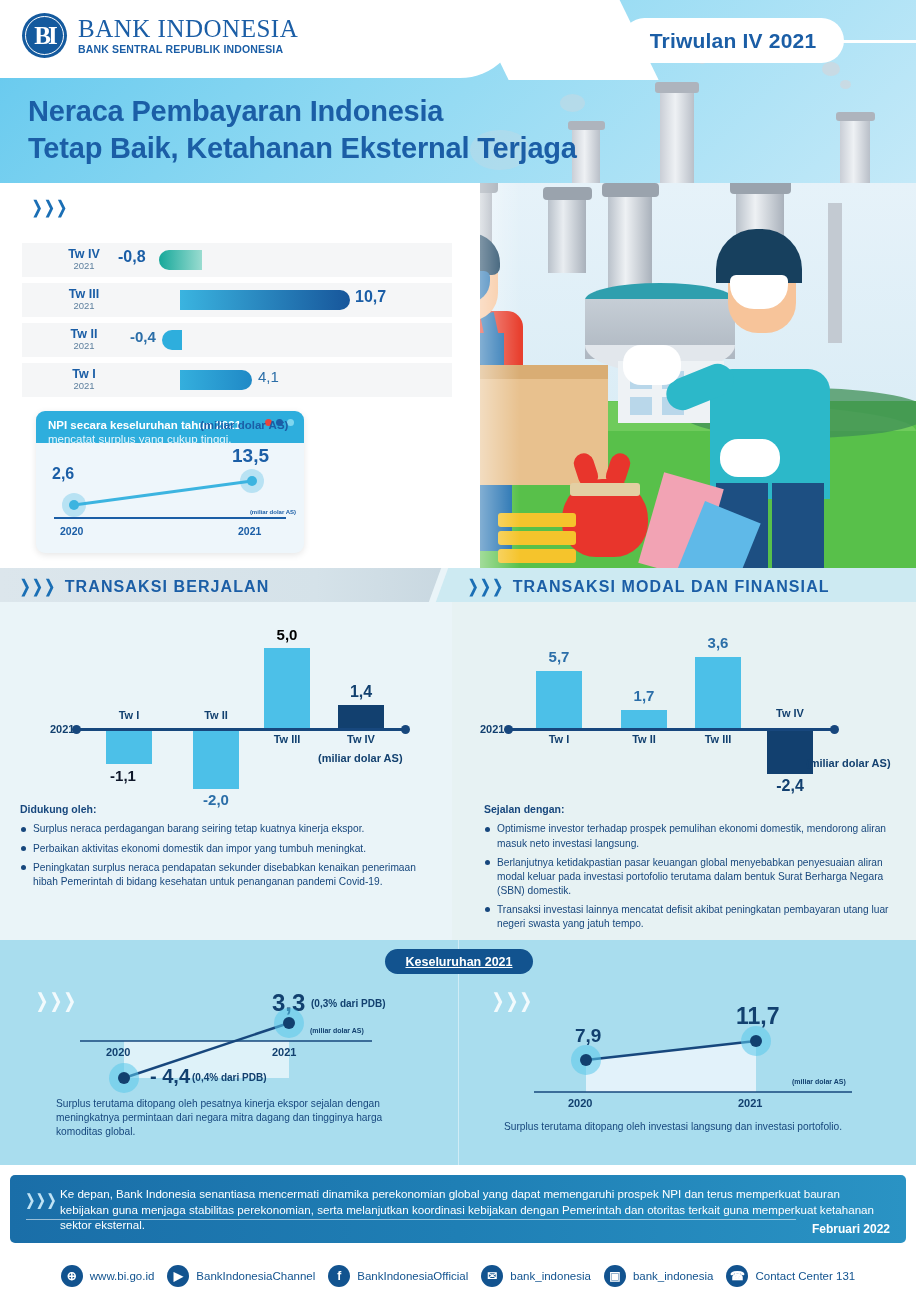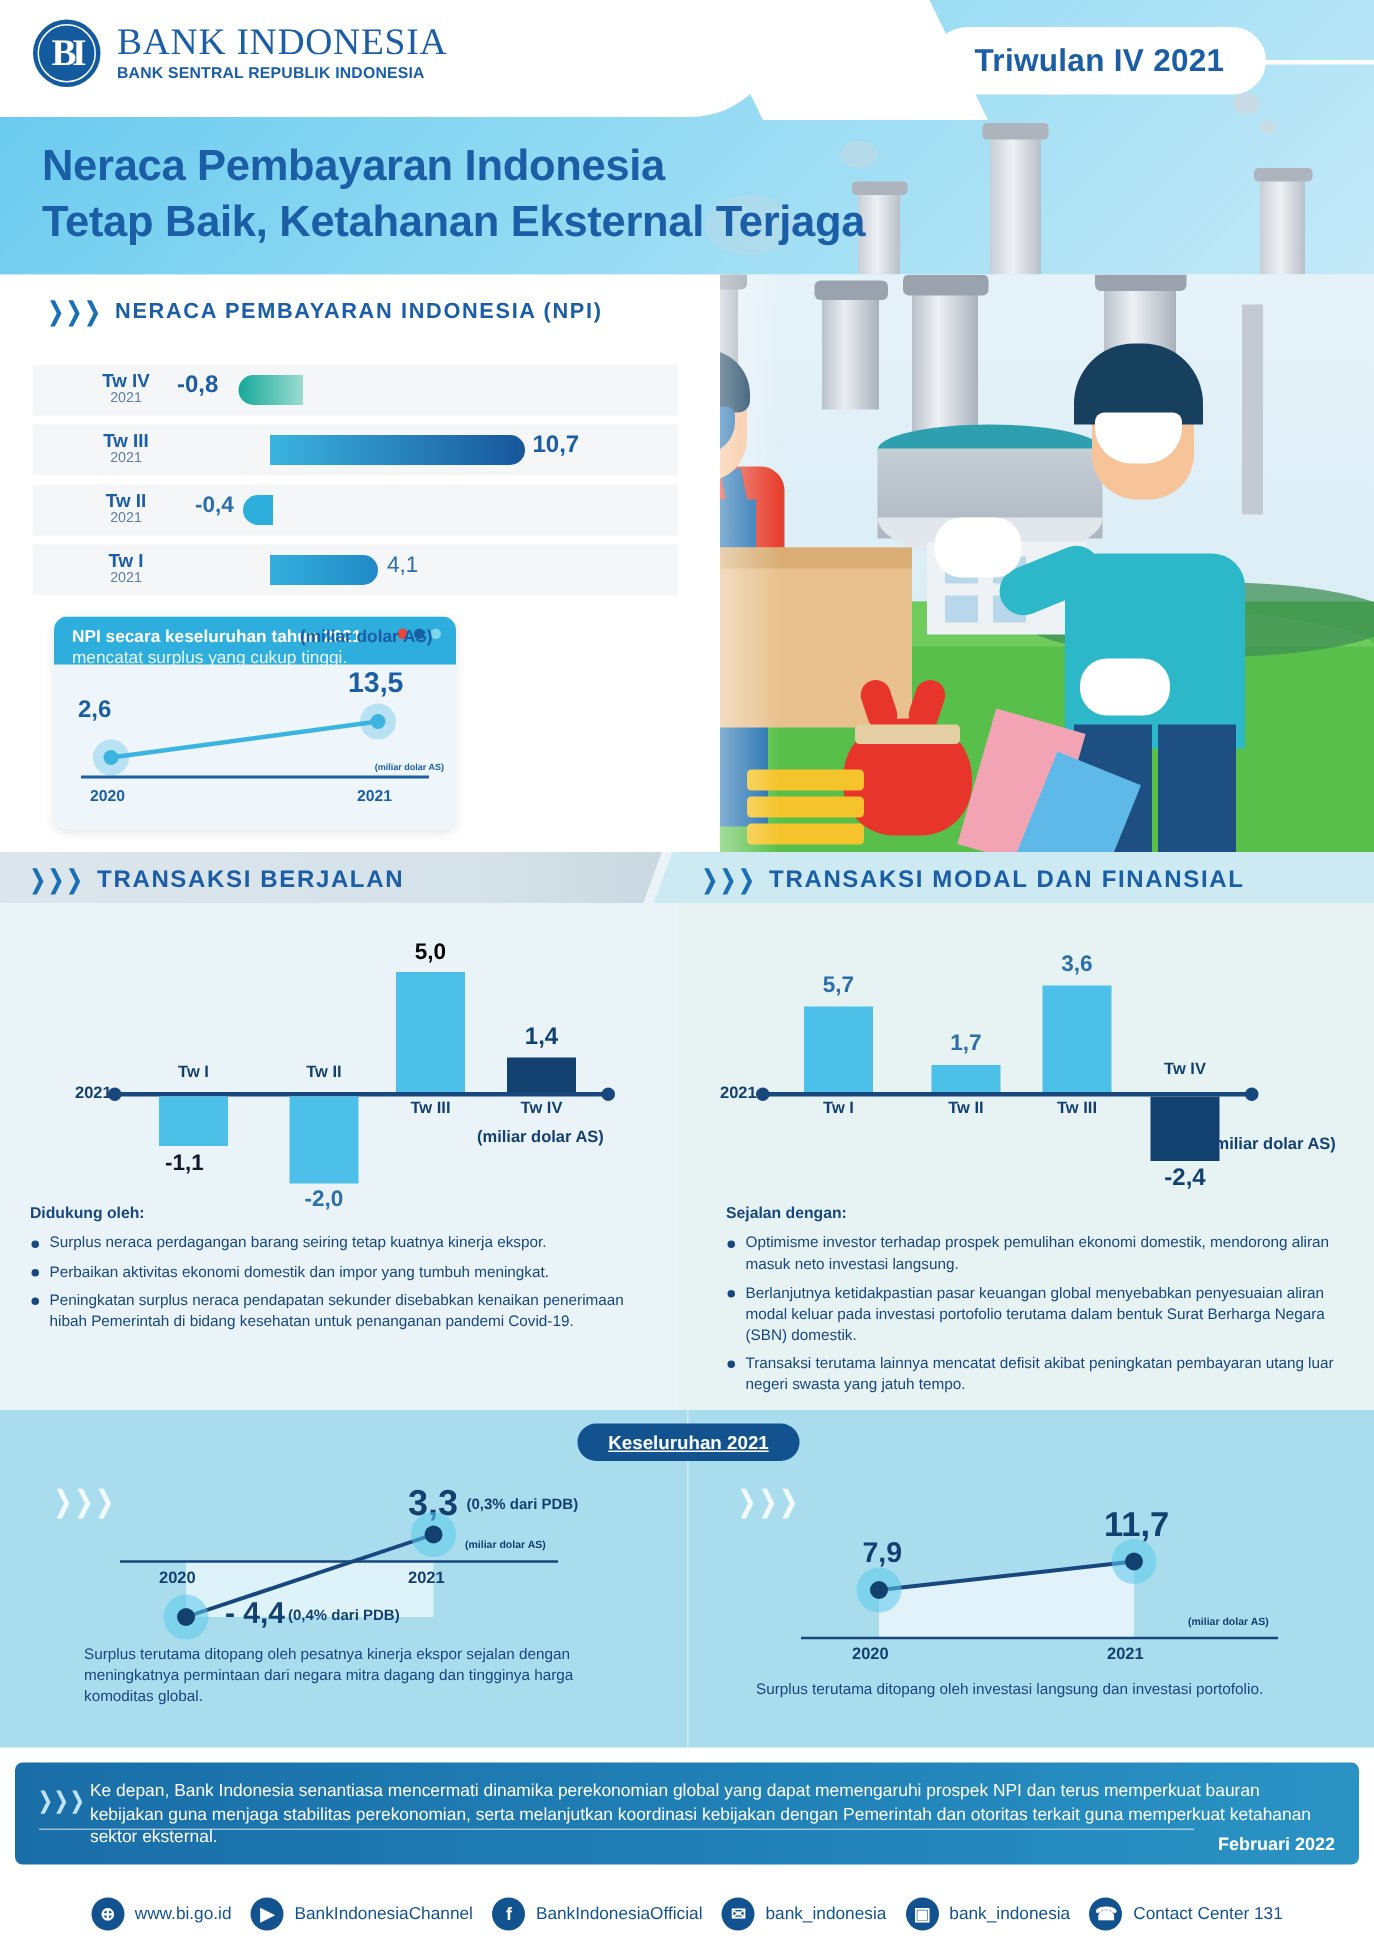--- a/index.html
+++ b/index.html
@@ -265,21 +265,20 @@
       <div style="position:absolute;left:118px;top:330px;width:78px;height:14px;background:#f5c42c;border-radius:3px;"></div>
       <div style="position:absolute;left:118px;top:348px;width:78px;height:14px;background:#f5c42c;border-radius:3px;"></div>
       <div style="position:absolute;left:118px;top:366px;width:78px;height:14px;background:#f5c42c;border-radius:3px;"></div>
     </div>
 
     <div class="npi-bg-white"></div>
     <div class="npi-fade"></div>
 
     <div class="sec-head" style="left:30px;top:14px;z-index:9;">
       <span class="chev">❭❭❭</span>
-      <span class="sec-title">NERACA PEMBAYARAN INDONESIA (NPI)</span>
     </div>
 
     <div class="npi-unit" style="z-index:9;">(miliar dolar AS)</div>
 
     <div class="bar-row" style="top:60px;z-index:8;">
       <div class="stripe"></div>
       <div class="bar-label">
         <div class="q">Tw IV</div>
         <div class="y">2021</div>
       </div>
@@ -418,21 +417,21 @@
       <div class="vlabel" style="left:308px;top:105px;">Tw IV</div>
       <div class="vvalue big" style="left:308px;top:175px;">-2,4</div>
       <div class="unit-note" style="left:354px;top:155px;">(miliar dolar AS)</div>
     </div>
 
     <div class="notes" style="left:484px;top:234px;width:412px;">
       <div class="nhead">Sejalan dengan:</div>
       <ul>
         <li>Optimisme investor terhadap prospek pemulihan ekonomi domestik, mendorong aliran masuk neto investasi langsung.</li>
         <li>Berlanjutnya ketidakpastian pasar keuangan global menyebabkan penyesuaian aliran modal keluar pada investasi portofolio terutama dalam bentuk Surat Berharga Negara (SBN) domestik.</li>
-        <li>Transaksi terutama lainnya mencatat defisit akibat peningkatan pembayaran utang luar negeri swasta yang jatuh tempo.</li>
+        <li>Transaksi investasi lainnya mencatat defisit akibat peningkatan pembayaran utang luar negeri swasta yang jatuh tempo.</li>
       </ul>
     </div>
   </div>
 
   <div class="kes">
     <div class="kes-split"></div>
   </div>
   <div class="kes-badge">
     <span>Keseluruhan 2021</span>
   </div>

